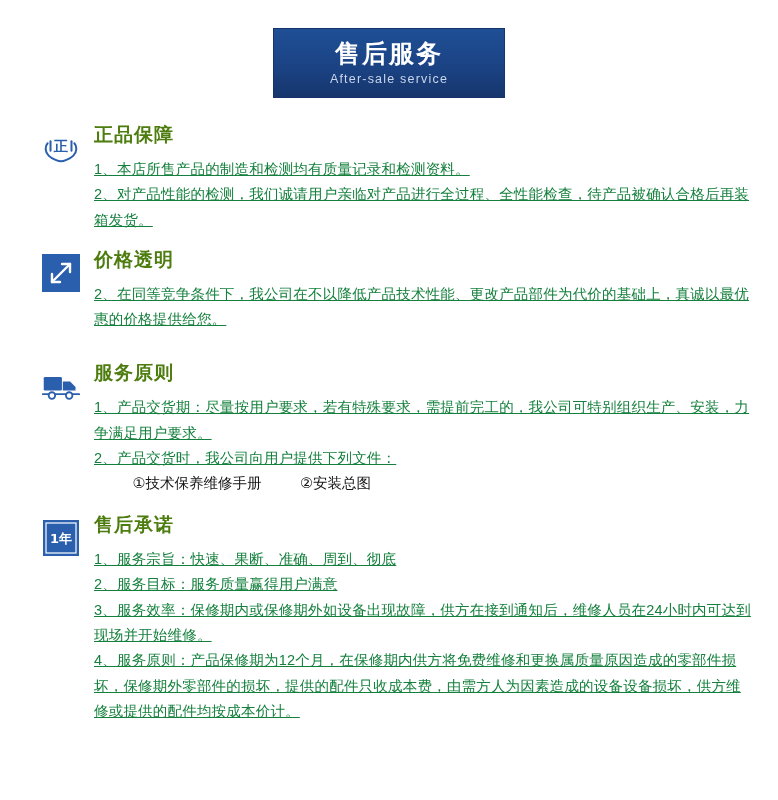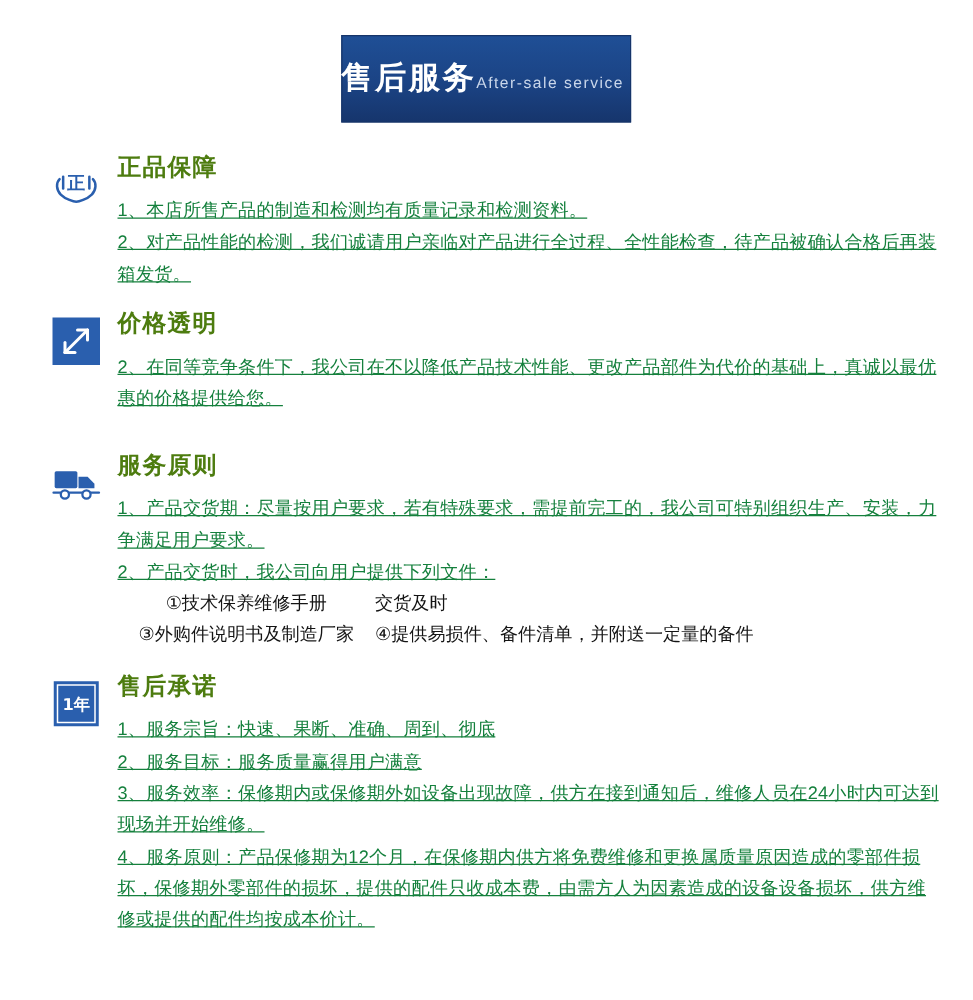--- a/index.html
+++ b/index.html
@@ -26,22 +26,23 @@
   .banner-wrap {
     display: flex;
     justify-content: center;
     padding-top: 28px;
   }
   .banner {
     width: 232px;
     height: 70px;
     background: linear-gradient(180deg, #1f4f96 0%, #1b4384 55%, #16356c 100%);
     display: flex;
-    flex-direction: row;
+    flex-direction: column;
     align-items: center;
+    justify-content: center;
     box-shadow: 0 0 0 1px #163469 inset;
   }
   .banner-title {
     color: #ffffff;
     font-size: 25px;
     font-weight: bold;
     letter-spacing: 2px;
     line-height: 1.1;
   }
   .banner-sub {
@@ -184,25 +185,21 @@
             <circle cx="31" cy="28.5" r="3.6" fill="#ffffff" stroke="#2a5fae" stroke-width="2"></circle>
           </svg>
         </div>
       </div>
       <div class="body-col">
         <h2 class="sec-title">服务原则</h2>
         <p class="sec-line">1、产品交货期：尽量按用户要求，若有特殊要求，需提前完工的，我公司可特别组织生产、安装，力争满足用户要求。</p>
         <p class="sec-line tight">2、产品交货时，我公司向用户提供下列文件：</p>
         <div class="two-col">
           <span>①技术保养维修手册</span>
-          <span>交货及时</span>
-        </div>
-        <div class="two-col">
-          <span>③外购件说明书及制造厂家</span>
-          <span>④提供易损件、备件清单，并附送一定量的备件</span>
+          <span>②安装总图</span>
         </div>
       </div>
     </div>
 
     <div class="section" id="sec-warranty">
       <div class="icon-col">
         <div class="icon-box">
           <svg width="38" height="38" viewBox="0 0 38 38" aria-hidden="true">
             <rect x="1" y="1" width="36" height="36" fill="#2a5fae"></rect>
             <rect x="4" y="4" width="30" height="30" fill="none" stroke="#ffffff" stroke-width="1.2"></rect>

